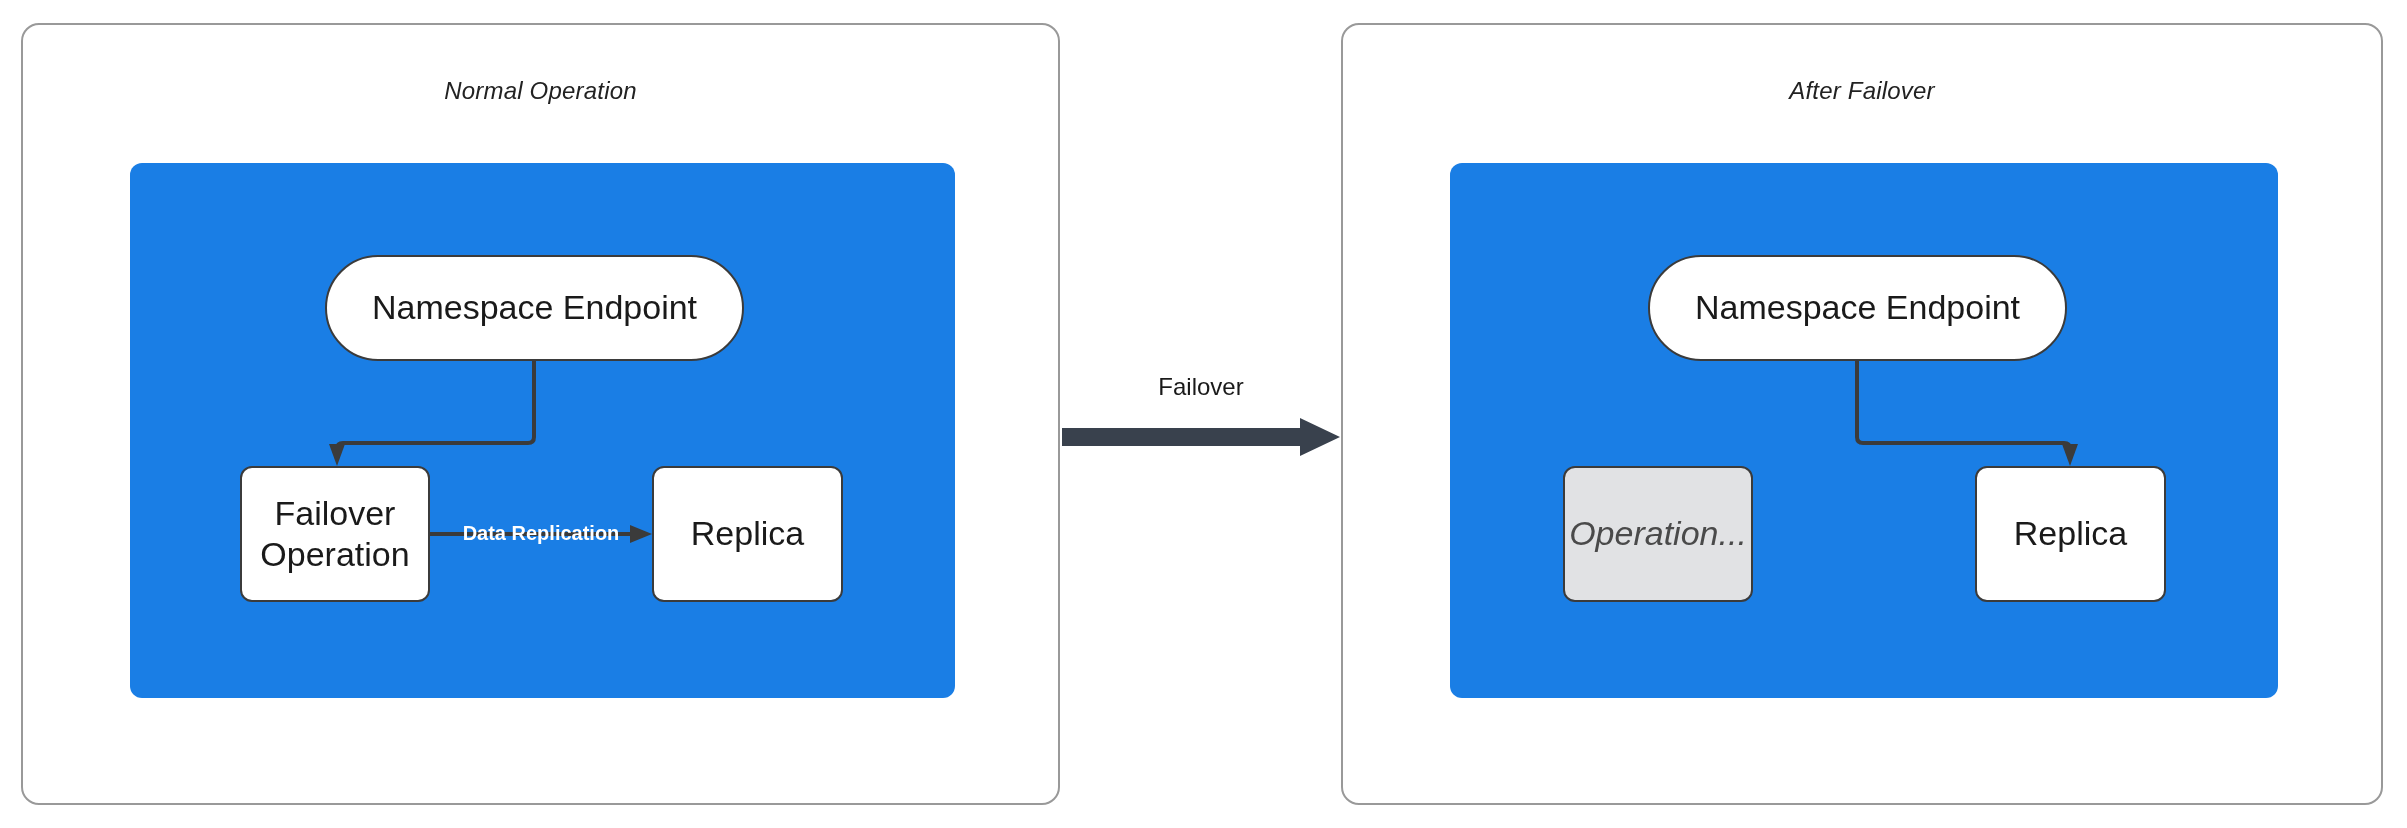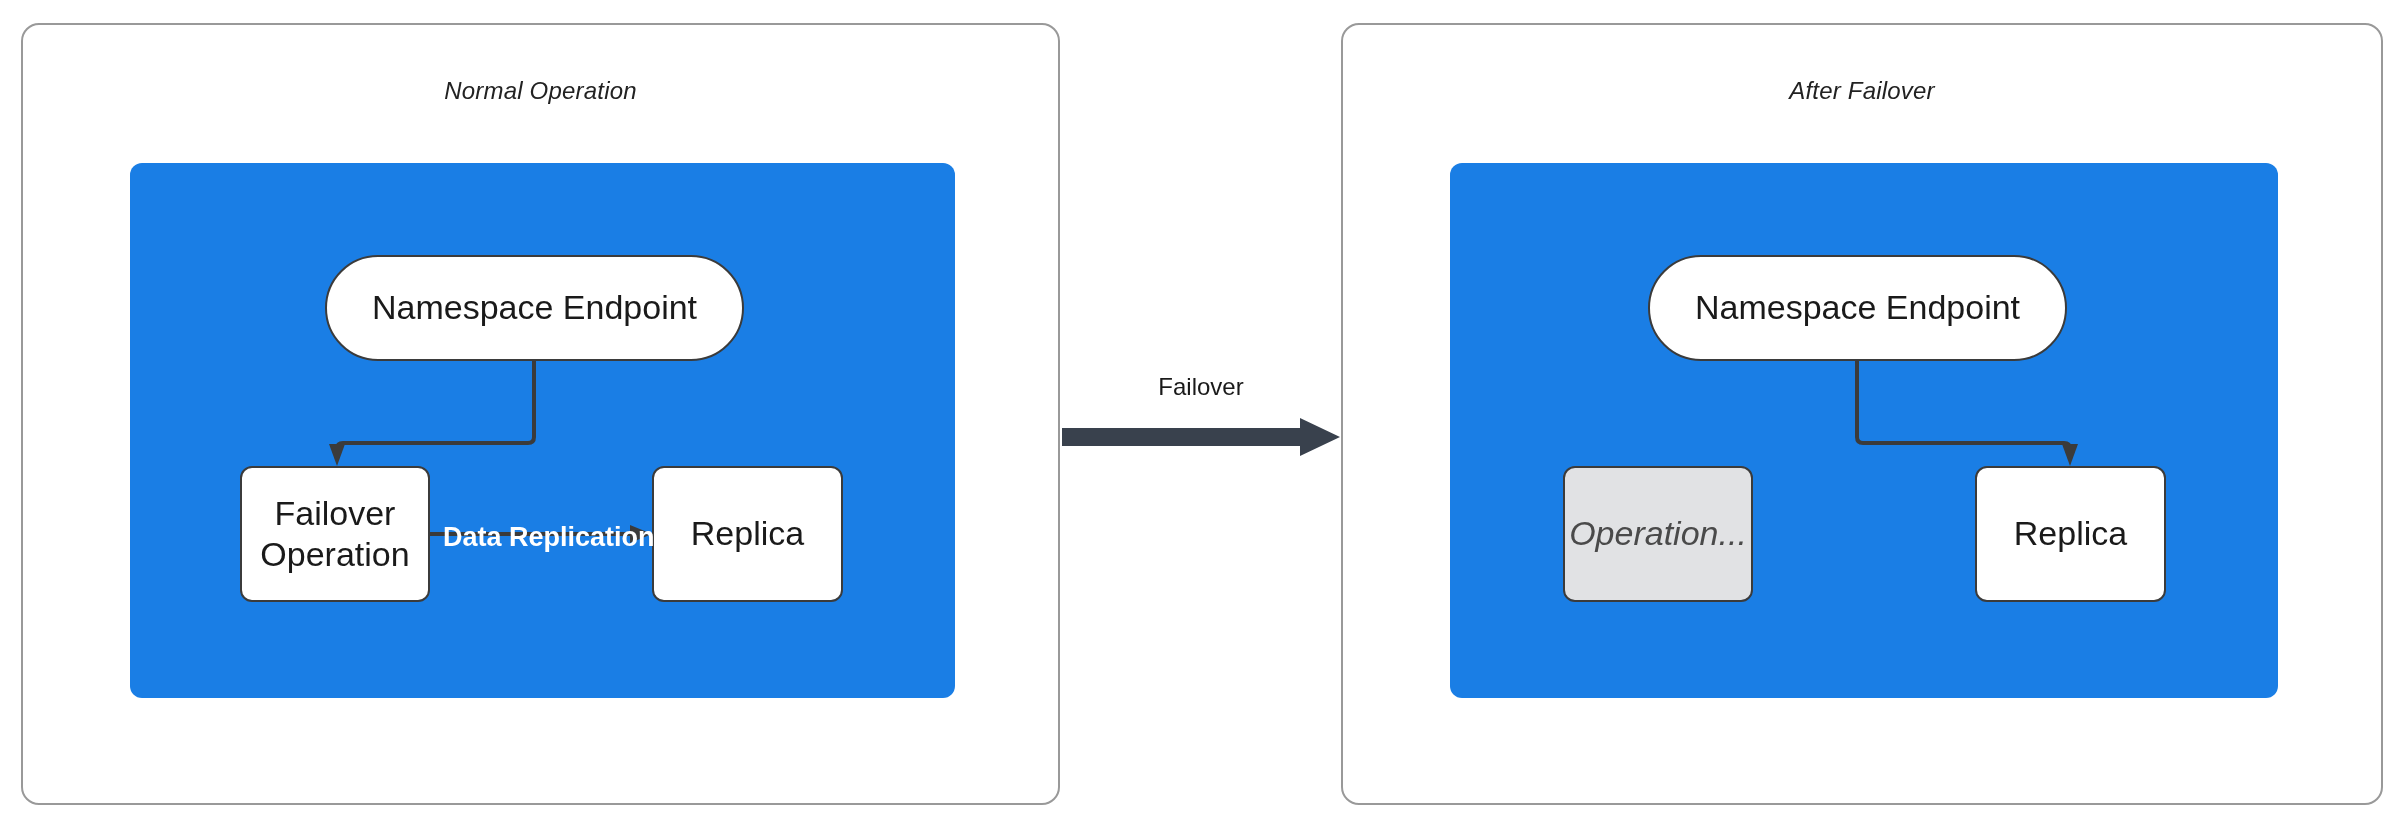--- a/index.html
+++ b/index.html
@@ -107,21 +107,21 @@
     position: absolute;
     z-index: 4;
     white-space: nowrap;
   }
   #label-data-replication {
     left: 443px;
     top: 522px;
     width: 196px;
     text-align: center;
     color: #ffffff;
-    font-size: 27px;
+    font-size: 20px;
     font-weight: bold;
   }
   #label-failover {
     left: 1062px;
     top: 373px;
     width: 278px;
     text-align: center;
     color: #1a1a1a;
     font-size: 24px;
   }

